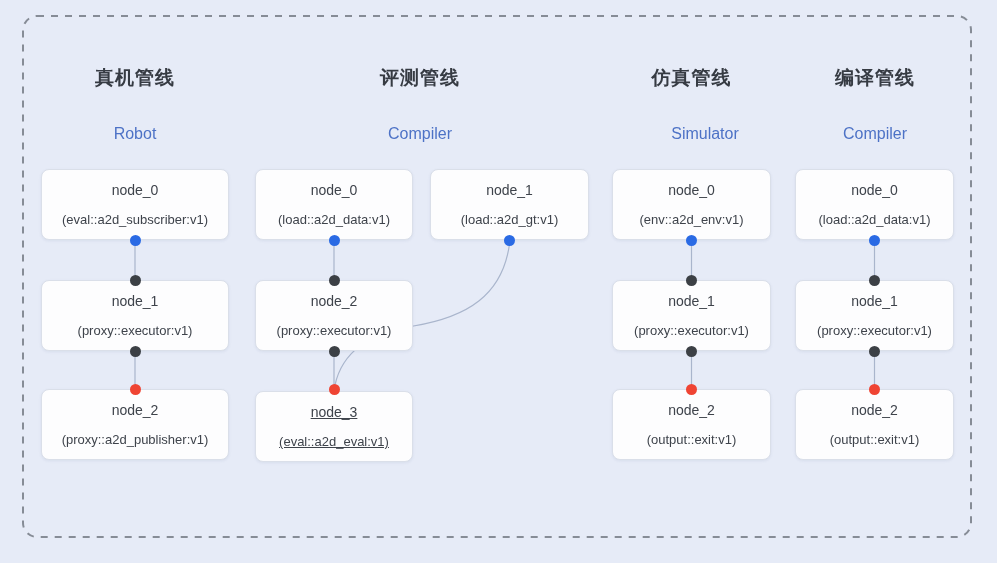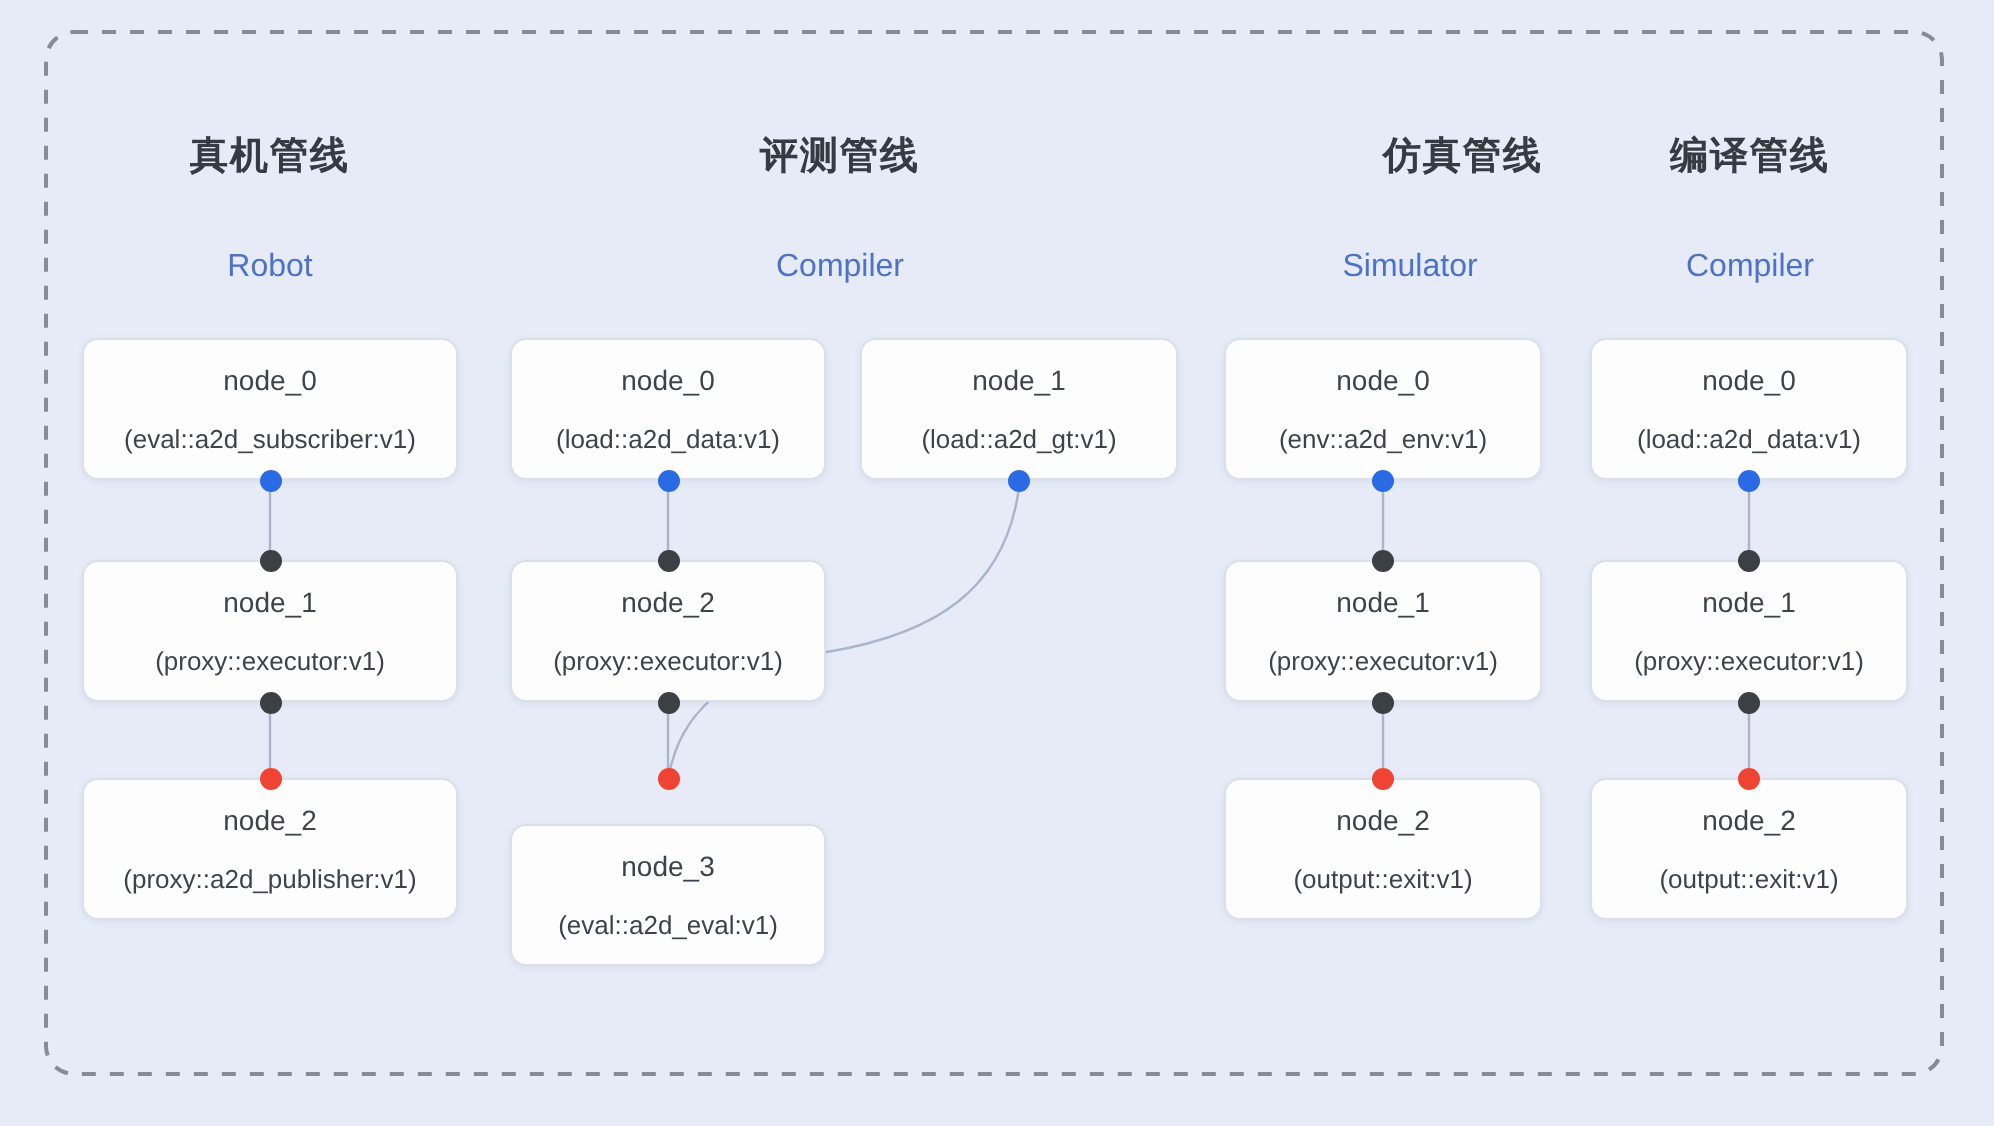--- a/index.html
+++ b/index.html
@@ -87,26 +87,26 @@
         <div class="n-label">node_1</div>
         <div class="n-type">(load::a2d_gt:v1)</div>
       </div>
       <div class="dot blue" style="left: 504px; top: 234.5px;"></div>
       <div class="node" style="left: 255px; top: 280px; width: 158px; height: 71px;">
         <div class="n-label">node_2</div>
         <div class="n-type">(proxy::executor:v1)</div>
       </div>
       <div class="dot black" style="left: 328.5px; top: 274.5px;"></div>
       <div class="dot black" style="left: 328.5px; top: 345.5px;"></div>
-      <div class="node" style="left: 255px; top: 412px; width: 158px; height: 71px;">
+      <div class="node" style="left: 255px; top: 391px; width: 158px; height: 71px; text-decoration: underline;">
         <div class="n-label">node_3</div>
         <div class="n-type">(eval::a2d_eval:v1)</div>
       </div>
       <div class="dot red" style="left: 328.5px; top: 383.5px;"></div>
-      <div class="title-zh" style="left: 691.5px; top: 65px; margin-left: 40px;">仿真管线</div>
+      <div class="title-zh" style="left: 691.5px; top: 65px;">仿真管线</div>
       <div class="title-en" style="left: 705px; top: 125px;">Simulator</div>
       <div class="node" style="left: 612px; top: 169px; width: 159px; height: 71px;">
         <div class="n-label">node_0</div>
         <div class="n-type">(env::a2d_env:v1)</div>
       </div>
       <div class="dot blue" style="left: 686px; top: 234.5px;"></div>
       <div class="node" style="left: 612px; top: 280px; width: 159px; height: 71px;">
         <div class="n-label">node_1</div>
         <div class="n-type">(proxy::executor:v1)</div>
       </div>

